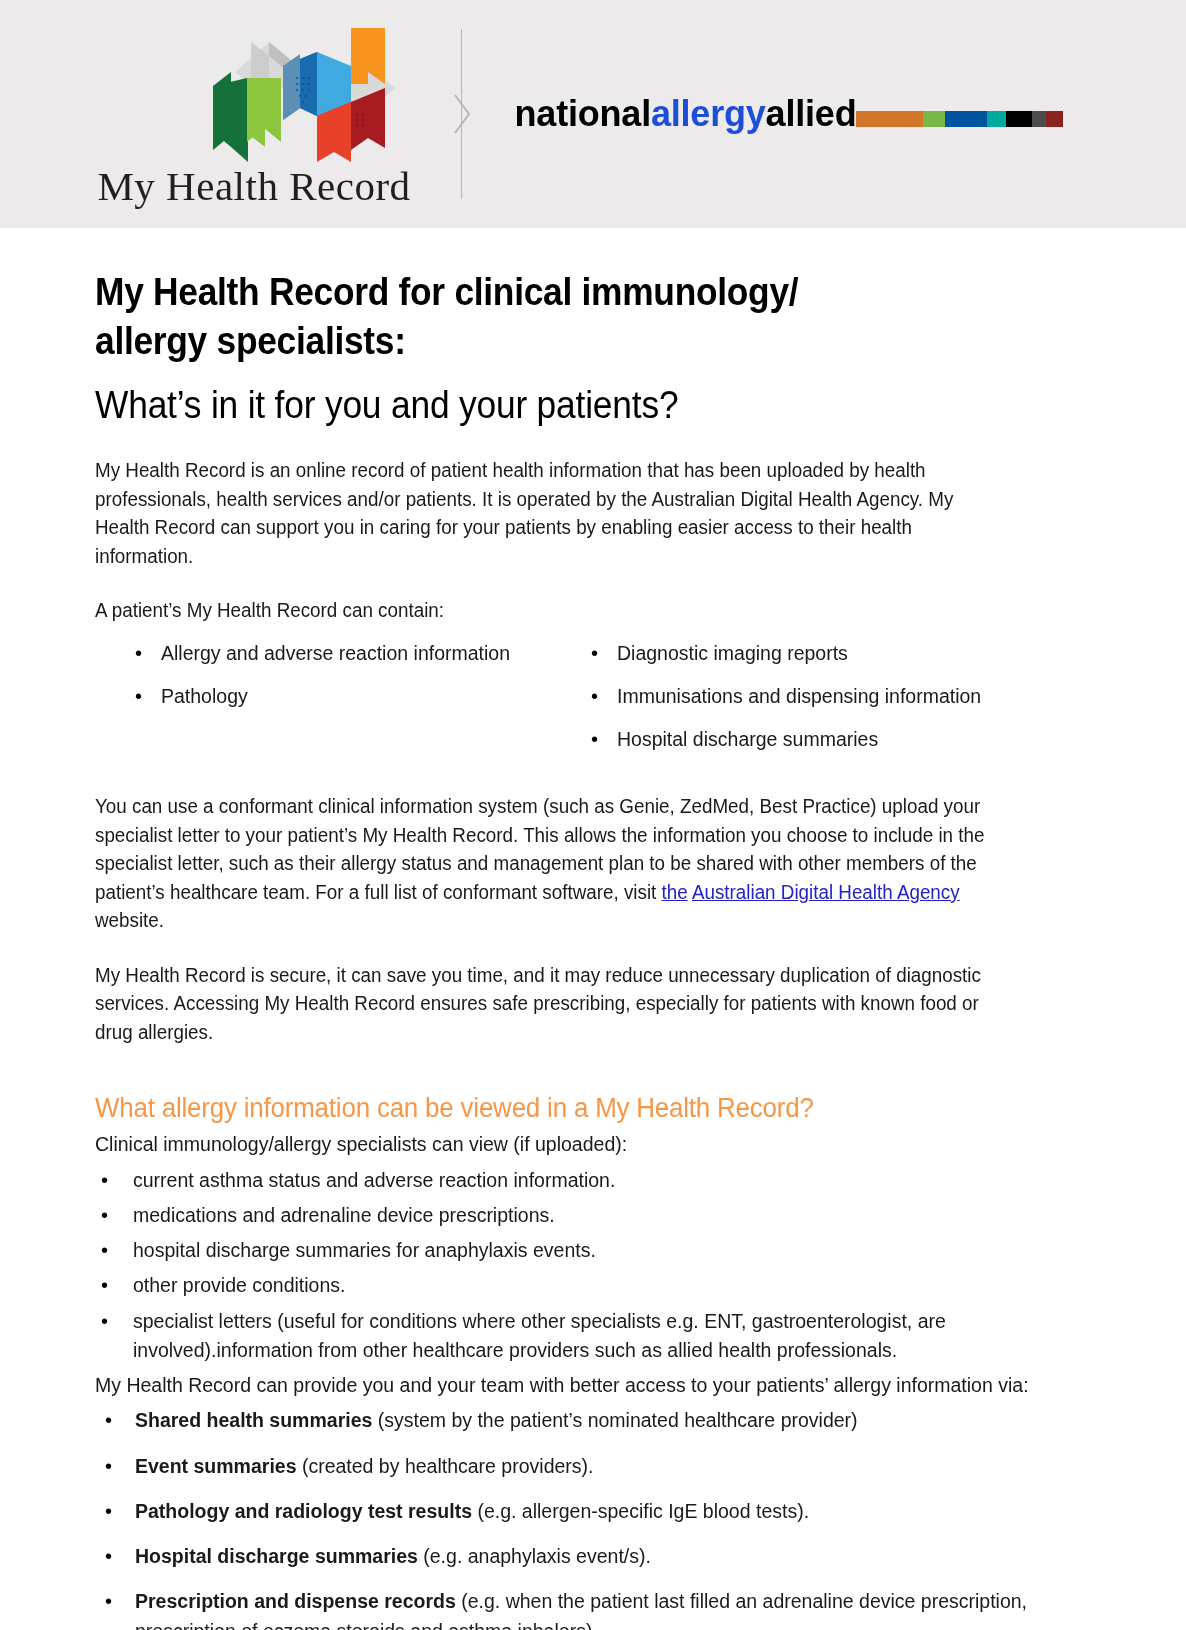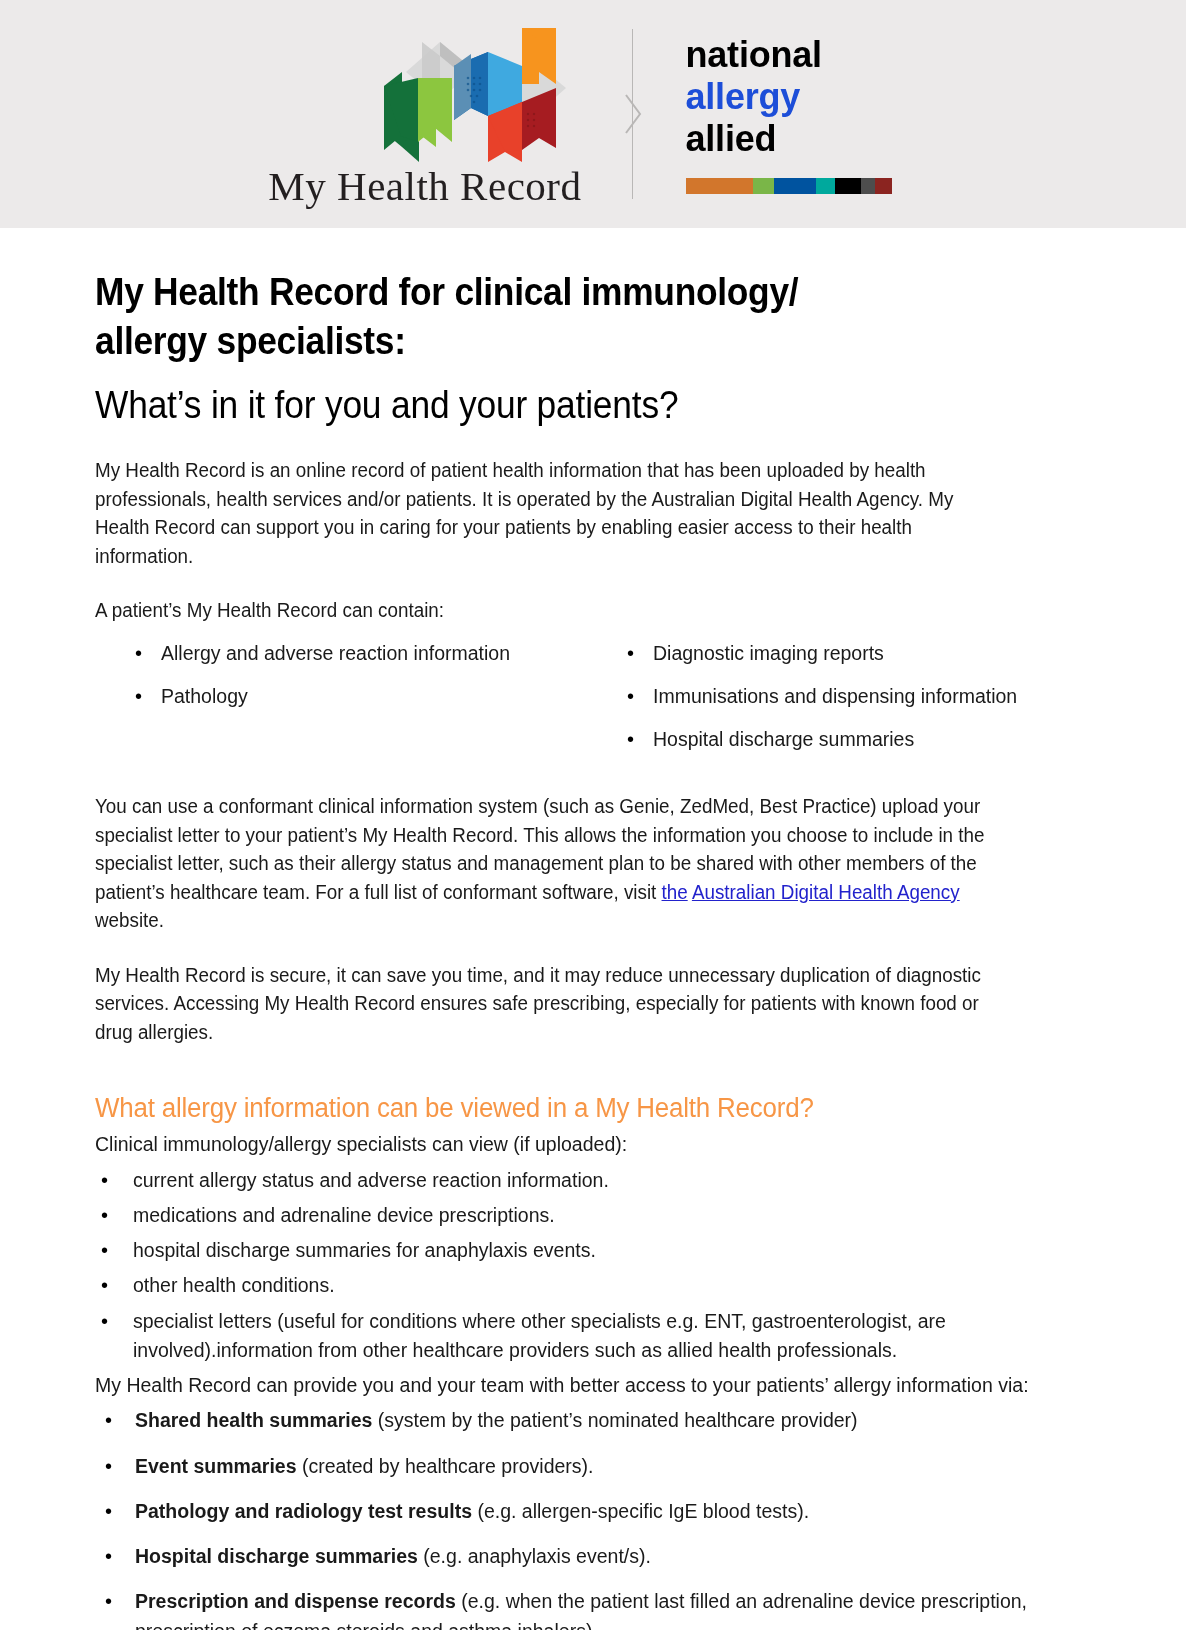--- a/index.html
+++ b/index.html
@@ -81,21 +81,21 @@
     top: 50%;
     transform: translate(-50%, -50%);
     width: 22px;
     height: 42px;
   }
 
   
   .nac-block {
     padding-left: 30px;
     display: flex;
-    flex-direction: column;
+    flex-direction: row;
     align-items: flex-start;
   }
   .nac-line {
     font-family: "Liberation Sans", sans-serif;
     font-weight: bold;
     font-size: 36px;
     line-height: 1.16;
     color: #000000;
     letter-spacing: -0.2px;
   }
@@ -151,22 +151,21 @@
 
   a.doclink {
     color: #2222cc;
     text-decoration: underline;
   }
 
   
   .two-col {
     margin: 14px 0 0 0;
     display: flex;
-    gap: 12px;
-    justify-content: space-between;
+    gap: 0px;
   }
   .two-col .col { width: 480px; }
   ul.bullets {
     list-style: none;
     margin: 0;
     padding: 0;
   }
   ul.bullets > li {
     position: relative;
     padding-left: 34px;
@@ -354,24 +353,24 @@
 
   <p class="body-text tight"><span>You can use a conformant clinical information system (such as Genie, ZedMed, Best Practice) upload your specialist letter to your patient’s My Health Record. This allows the information you choose to include in the specialist letter, such as their allergy status and management plan to be shared with other members of the patient’s healthcare team. For a full list of conformant software, visit </span><a class="doclink" href="#">the</a><span> </span><a class="doclink" href="#">Australian Digital Health Agency</a><span> website.</span></p>
 
   <p class="body-text">My Health Record is secure, it can save you time, and it may reduce unnecessary duplication of diagnostic services. Accessing My Health Record ensures safe prescribing, especially for patients with known food or drug allergies.</p>
 
   <h3 class="section-heading" style="color: rgb(247, 150, 70);">What allergy information can be viewed in a My Health Record?</h3>
 
   <p class="lead-in">Clinical immunology/allergy specialists can view (if uploaded):</p>
 
   <ul class="flat" id="can-view-list">
-      <li>current allergy status and adverse reaction information.</li>
+      <li>current asthma status and adverse reaction information.</li>
       <li>medications and adrenaline device prescriptions.</li>
       <li>hospital discharge summaries for anaphylaxis events.</li>
-      <li>other health conditions.</li>
+      <li>other provide conditions.</li>
       <li>specialist letters (useful for conditions where other specialists e.g. ENT, gastroenterologist, are involved).information from other healthcare providers such as allied health professionals.</li>
     </ul>
 
   <p class="lead-in via-intro">My Health Record can provide you and your team with better access to your patients’ allergy information via:</p>
 
   <ul class="flat spaced" id="via-list">
       <li><b>Shared health summaries</b><span> (system by the patient’s nominated healthcare provider)</span></li>
       <li><b>Event summaries</b><span> (created by healthcare providers).</span></li>
       <li><b>Pathology and radiology test results</b><span> (e.g. allergen-specific IgE blood tests).</span></li>
       <li><b>Hospital discharge summaries</b><span> (e.g. anaphylaxis event/s).</span></li>

